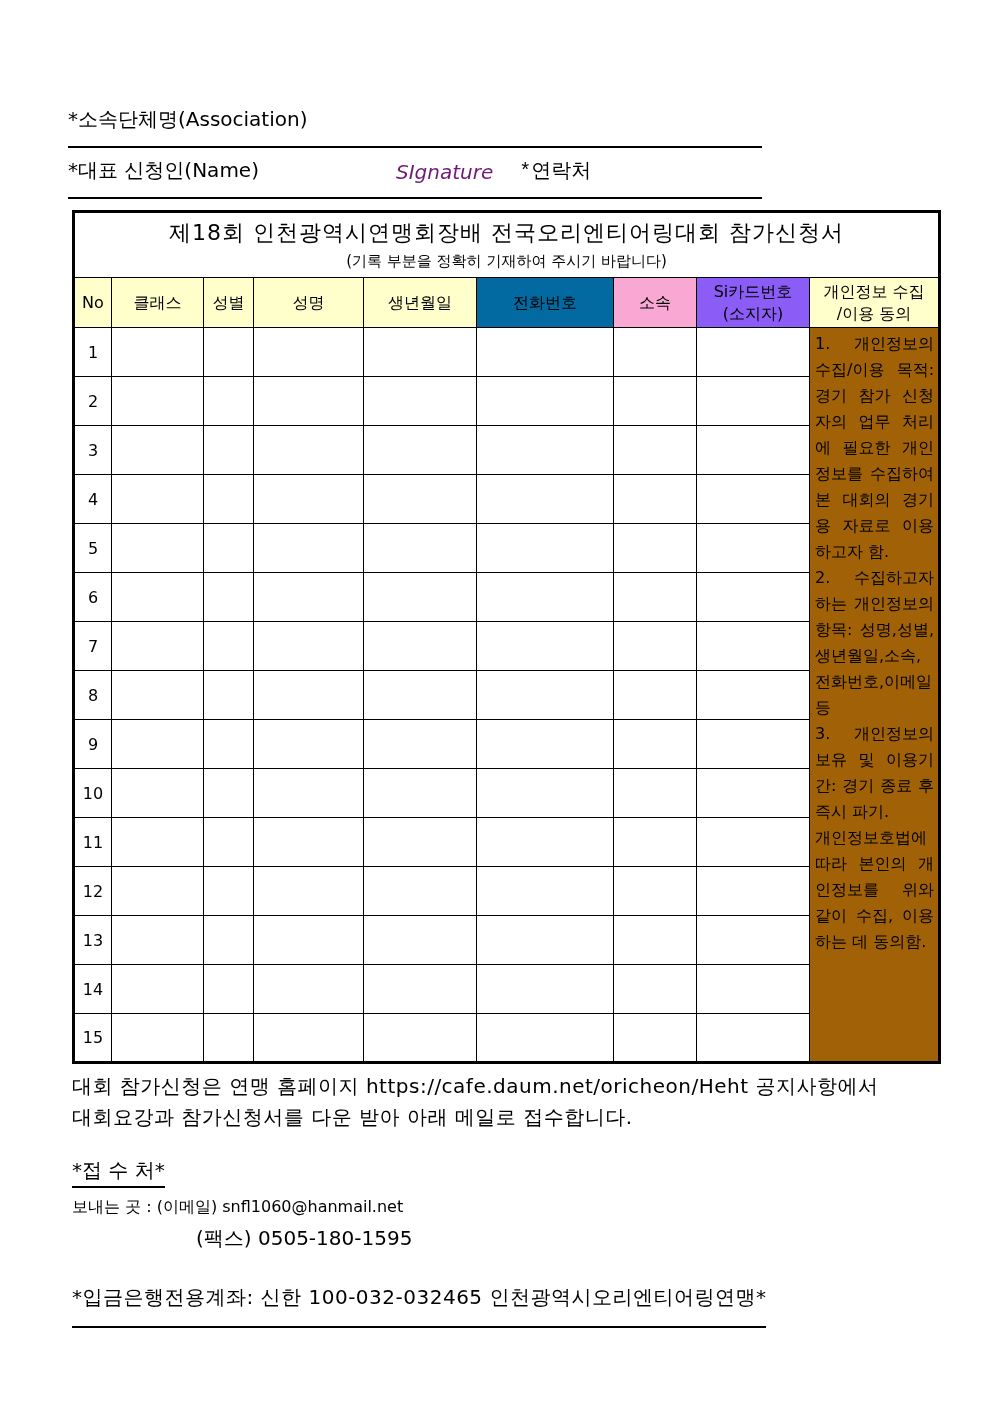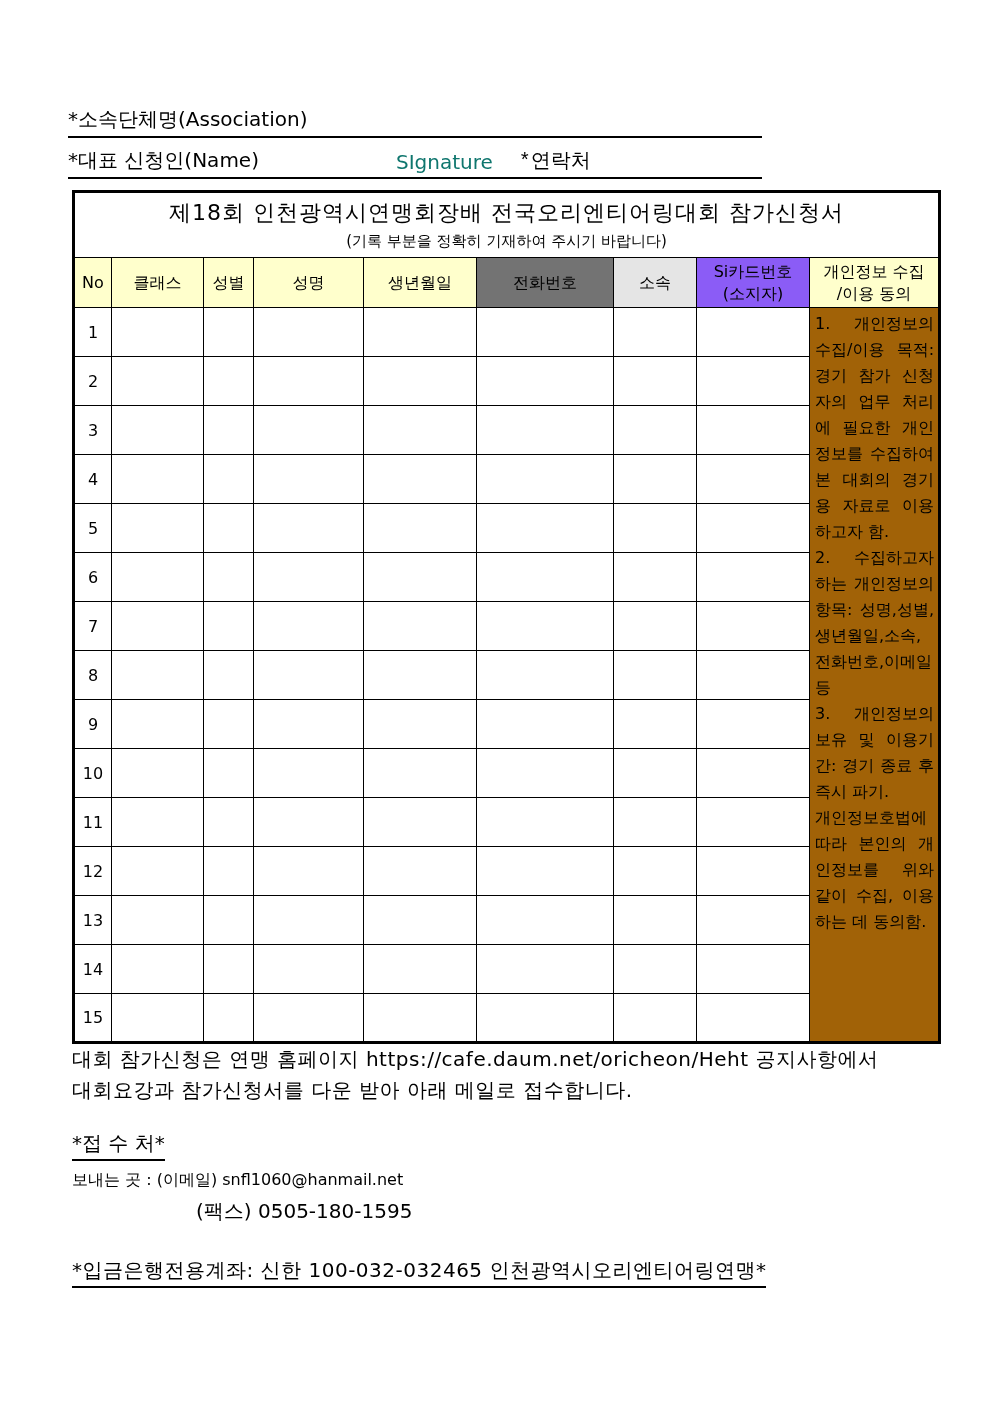--- a/index.html
+++ b/index.html
@@ -22,21 +22,21 @@
     border-bottom:3px solid #000;
     padding:0 6px 4px 6px;
   }
 
   
   .fields { margin-left:68px; margin-top:22px; }
   .field-line {
     width:694px;
     border-bottom:2px solid #000;
     font-size:20px;
-    padding-bottom:3px;
+    padding-bottom:13px;
     white-space:nowrap;
   }
   .field-line.second { margin-top:9px; display:flex; align-items:flex-end; }
   .signature-hint { color:#b3b3b3; margin-left:137px; }
   .contact-label { margin-left:26px;font-family:Liberation Mono, monospace; }
 
   
   .form-table {
     margin-left:72px; margin-top:11px;
     width:866px;
@@ -61,47 +61,47 @@
     vertical-align:top; background:#a16207;
     padding:3px 4px 0 5px;
   }
   .consent-text {
     font-size:16px; line-height:26px;
     white-space:pre-line; word-break:break-all;
     text-align:justify;
   }
 
   
-  .footer { margin-left:72px; margin-top:0; width:866px; }
+  .footer { margin-left:72px; margin-top:7px; width:866px; }
   .notice { font-size:20px; line-height:31px; letter-spacing:0.5px; }
   .reception-title {
     display:inline-block; margin-top:24px;
     font-size:20px; border-bottom:2px solid #000; padding-bottom:2px;
   }
   .send-line { margin-top:9px; font-size:16px; }
   .fax-line { margin-top:7px; margin-left:124px; font-size:20px; }
   .bank-line {
     display:inline-block; margin-top:32px;
-    font-size:20px; border-bottom:2px solid #000; padding-bottom:2px;
+    font-size:20px; border-bottom:2px solid #000; padding-bottom:15px;
     letter-spacing:0.5px;
   }
 </style>
 </head>
 <body>
 
 <div class="page">
 
 
   <div class="fields">
     <div class="field-line">
       <span>*소속단체명(Association)</span>
     </div>
     <div class="field-line second">
       <span>*대표 신청인(Name)</span>
-      <span class="signature-hint" style="color: #0f766e;">SIgnature</span>
+      <span class="signature-hint" style="color: #701a75; font-style: italic;">SIgnature</span>
       <span class="contact-label">*연락처</span>
     </div>
   </div>
 
   <table class="form-table">
     <colgroup>
         <col style="width: 38px;">
         <col style="width: 92px;">
         <col style="width: 50px;">
         <col style="width: 110px;">
@@ -117,22 +117,22 @@
           <div class="table-title">제18회 인천광역시연맹회장배 전국오리엔티어링대회 참가신청서</div>
           <div class="table-subtitle">(기록 부분을 정확히 기재하여 주시기 바랍니다)</div>
         </td>
       </tr>
       <tr id="header-row">
           <th style="background: rgb(255, 255, 204);">No</th>
           <th style="background: rgb(255, 255, 204);">클래스</th>
           <th style="background: rgb(255, 255, 204);">성별</th>
           <th style="background: rgb(255, 255, 204);">성명</th>
           <th style="background: rgb(255, 255, 204);">생년월일</th>
-          <th style="background: #737373;">전화번호</th>
-          <th style="background: #e5e5e5;">소속</th>
+          <th style="background: #0369a1;">전화번호</th>
+          <th style="background: #f9a8d4;">소속</th>
           <th style="background: #8b5cf6;">Si카드번호
 (소지자)</th>
           <th style="background: rgb(255, 255, 204);">개인정보 수집
 /이용 동의</th>
         </tr>
     </thead>
     <tbody id="table-body">
         <tr>
           <td class="num-cell">1</td>
           <td class="entry-cell"></td>

